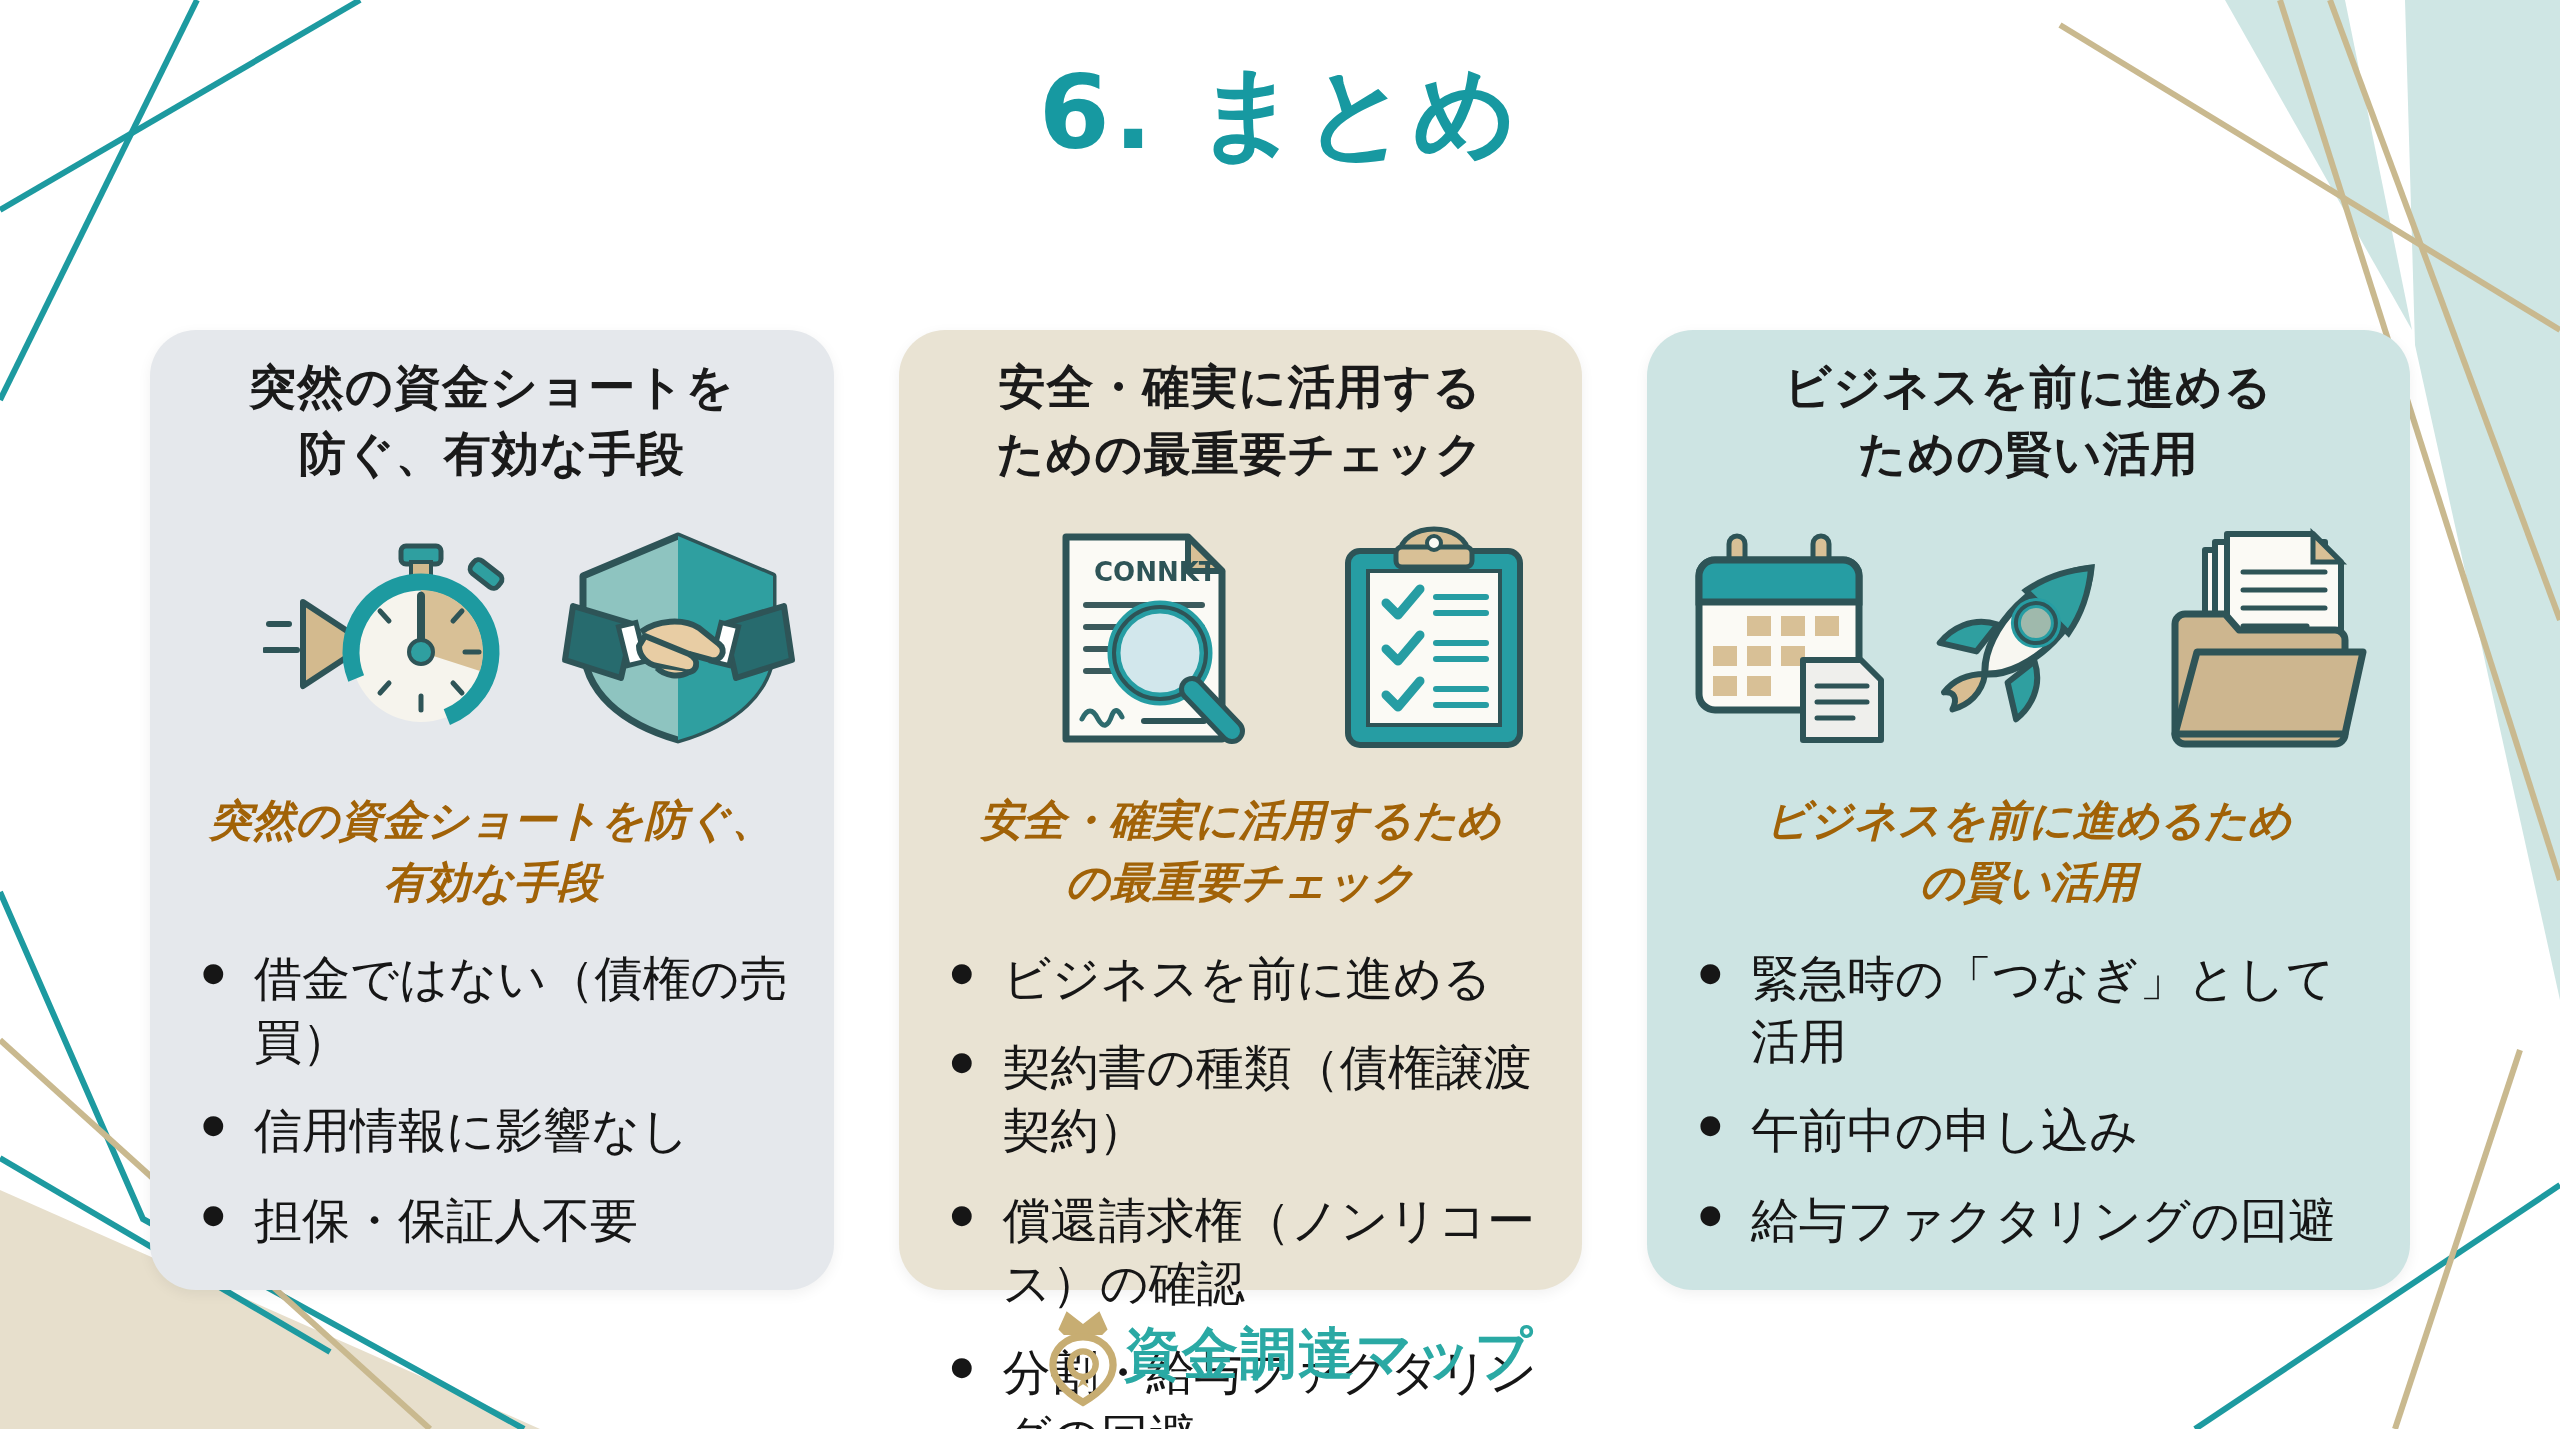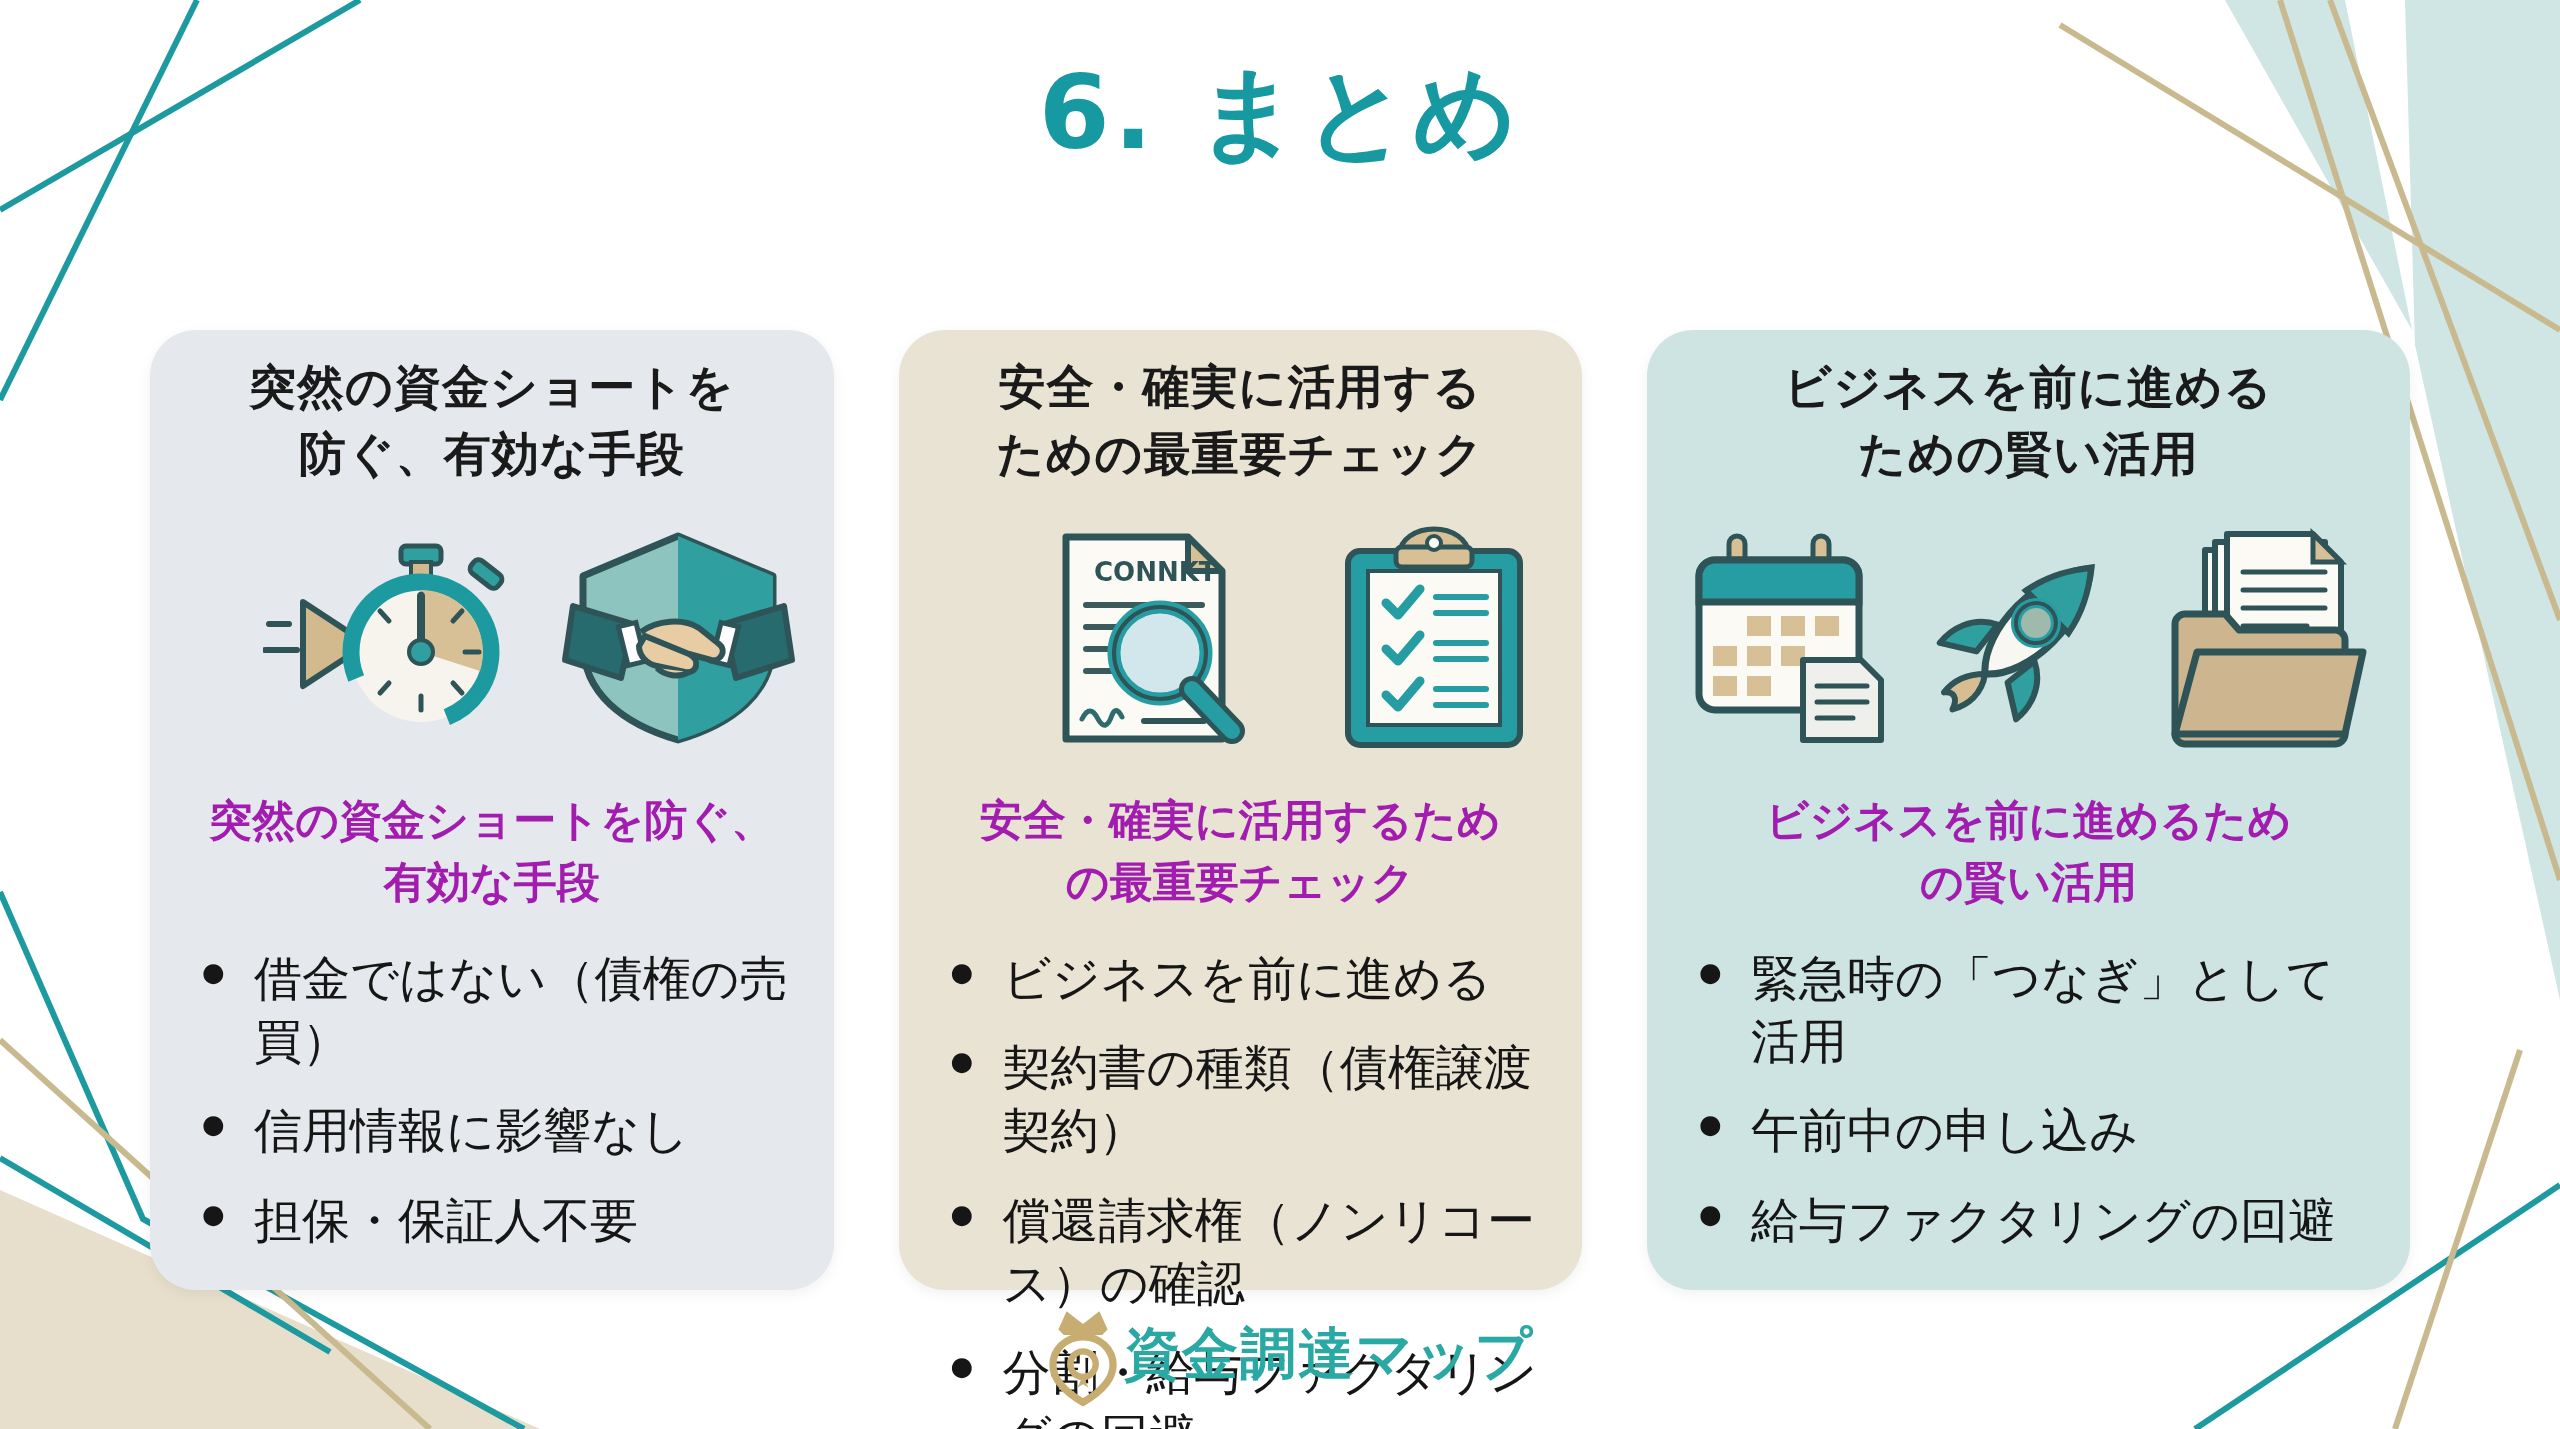--- a/index.html
+++ b/index.html
@@ -15,21 +15,21 @@
         box-sizing:border-box;box-shadow:0 4px 14px rgba(0,0,0,0.06);}
   .card1{background:#e5e8ec;}
   .card2{background:#e9e3d3;}
   .card3{background:#cde4e3;}
   .card-title{font-size:47px;font-weight:bold;text-align:center;line-height:1.42;
               letter-spacing:1px;color:#1a1a1a;}
   .icon-row{height:245px;margin-top:28px;display:flex;justify-content:flex-end;
             align-items:center;gap:48px;}
   .icon-row svg{display:block;}
   .card-subtitle{margin-top:30px;font-size:43px;font-weight:bold;text-align:center;
-                 line-height:1.42;color:#a21caf;}
+                 line-height:1.42;color:#a16207;font-style:italic;}
   ul.bullets{margin:34px 0 0 0;padding:0 6px 0 14px;list-style:none;}
   ul.bullets li{position:relative;padding-left:52px;font-size:48px;font-weight:normal;
                 line-height:1.32;margin-bottom:26px;color:#161616;}
   ul.bullets li::before{content:"●";position:absolute;left:0;top:8px;font-size:26px;}
   .footer{position:absolute;bottom:22px;left:8px;width:100%;display:flex;
           justify-content:center;align-items:center;z-index:2;}
   .brand-text{font-size:56px;font-weight:bold;color:#2aa9a4;letter-spacing:2px;}
 </style>
 </head>
 <body>

